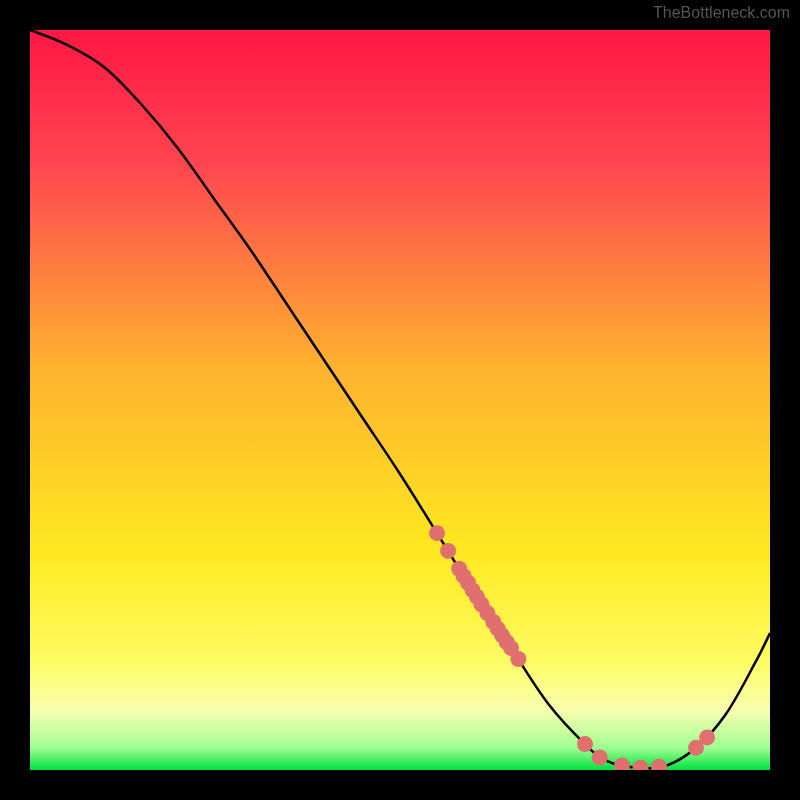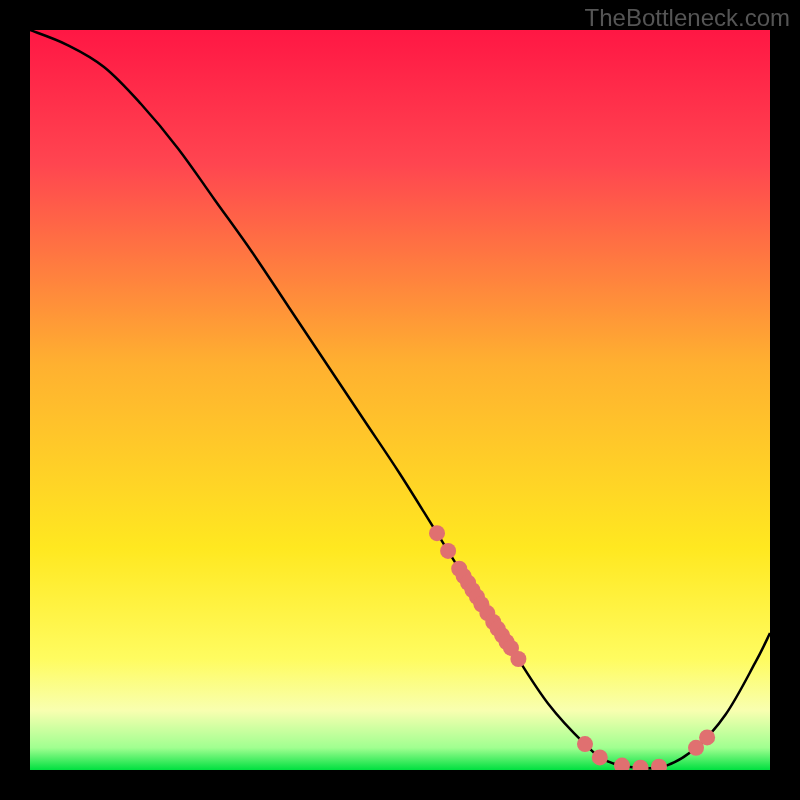--- a/index.html
+++ b/index.html
@@ -10,21 +10,21 @@
     background: #000;
     overflow: hidden;
     font-family: Arial, sans-serif;
     position: relative;
   }
   .watermark {
     position: absolute;
     top: 4px;
     right: 10px;
     color: #555;
-    font-size: 24px;
+    font-size: 16px;
     font-weight: 500;
     z-index: 10;
   }
   .plot-area {
     position: absolute;
     left: 30px;
     top: 30px;
     width: 740px;
     height: 740px;
     overflow: hidden;

